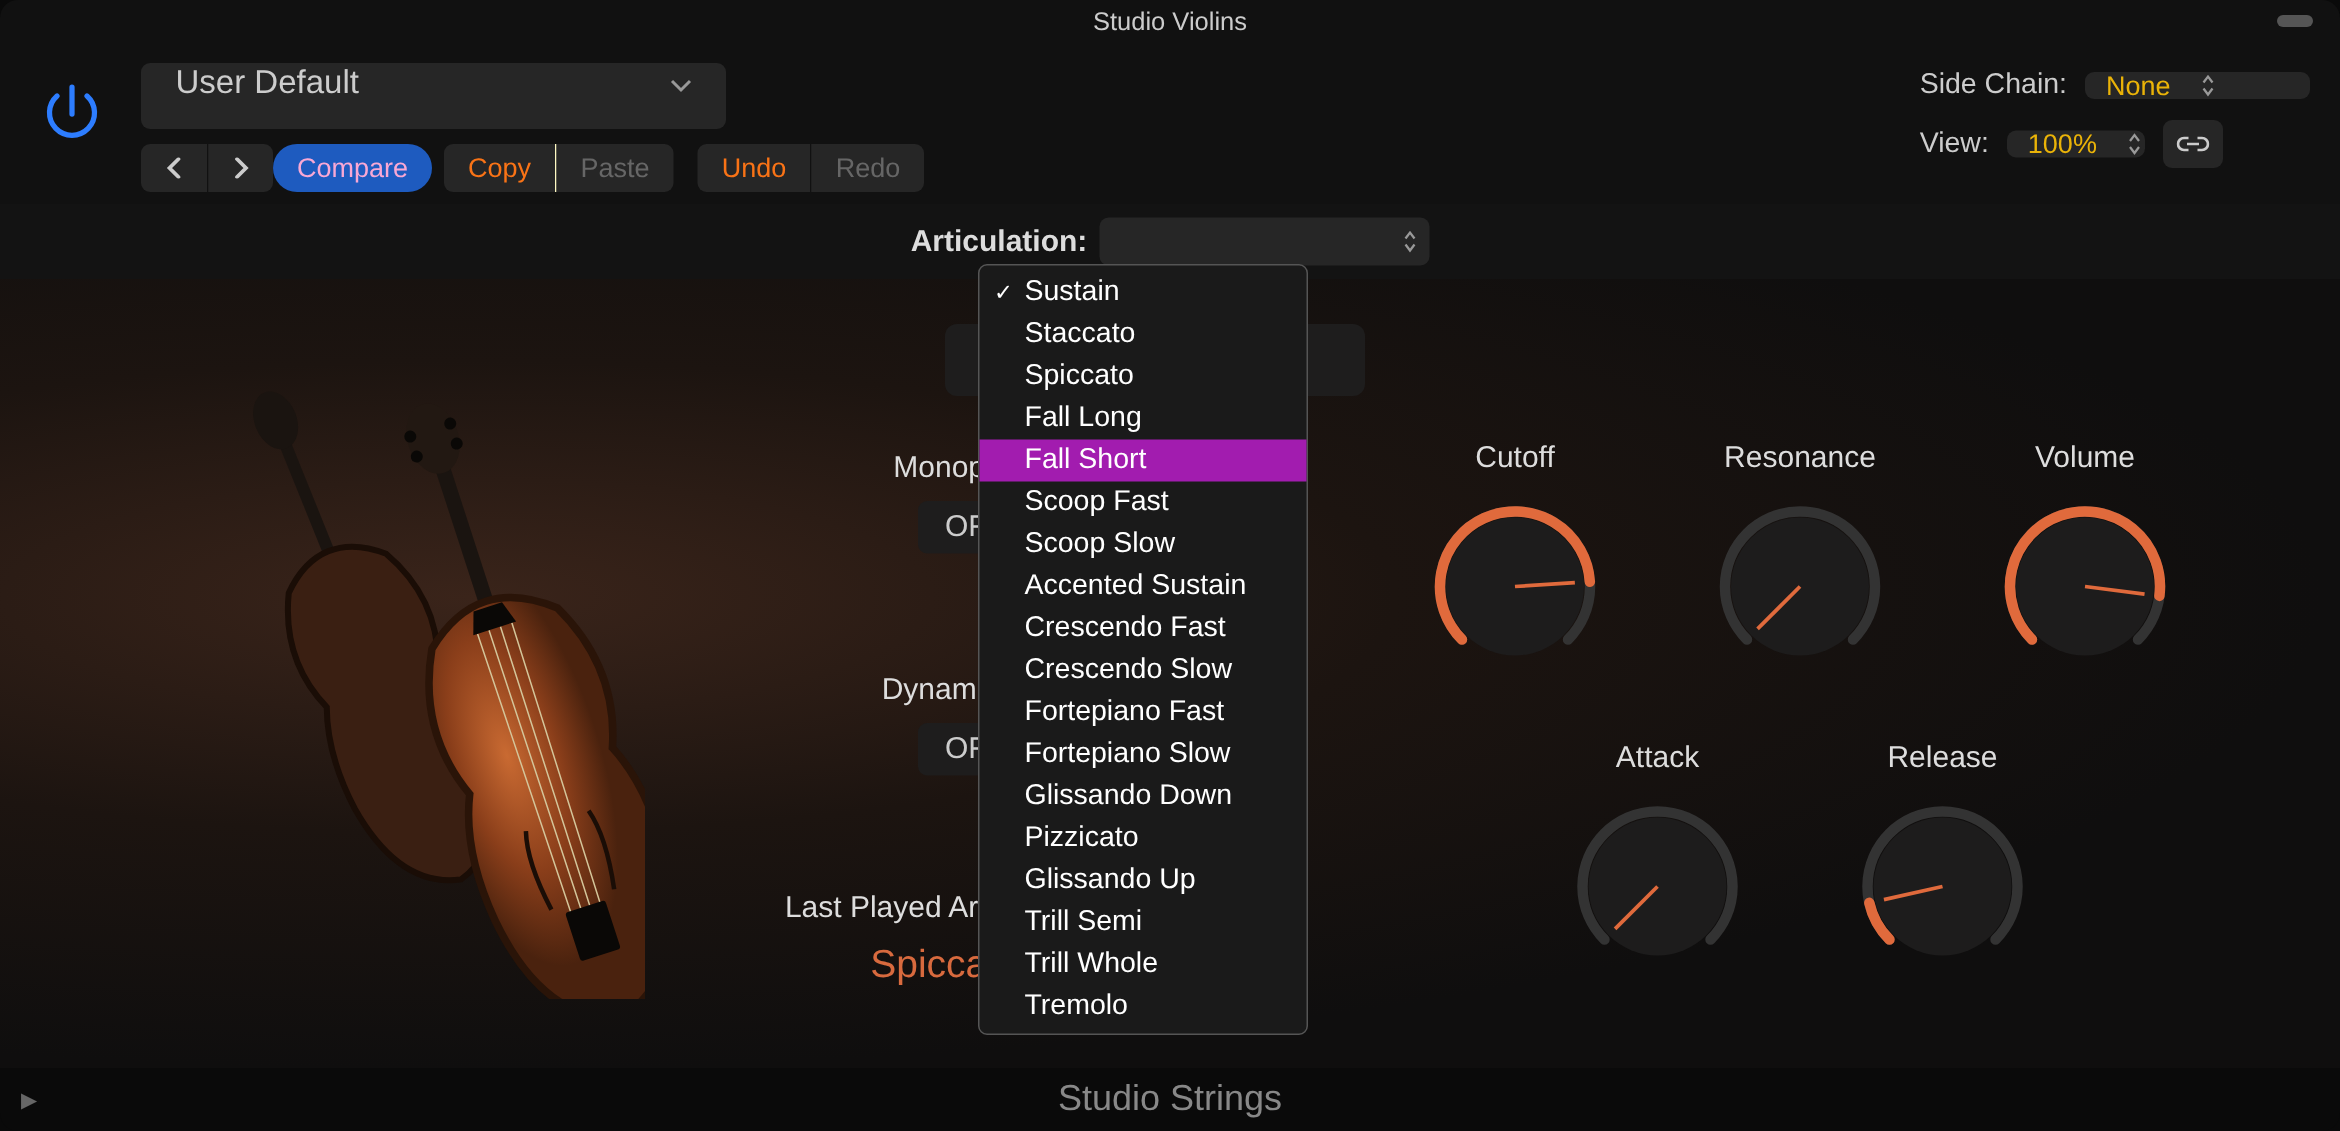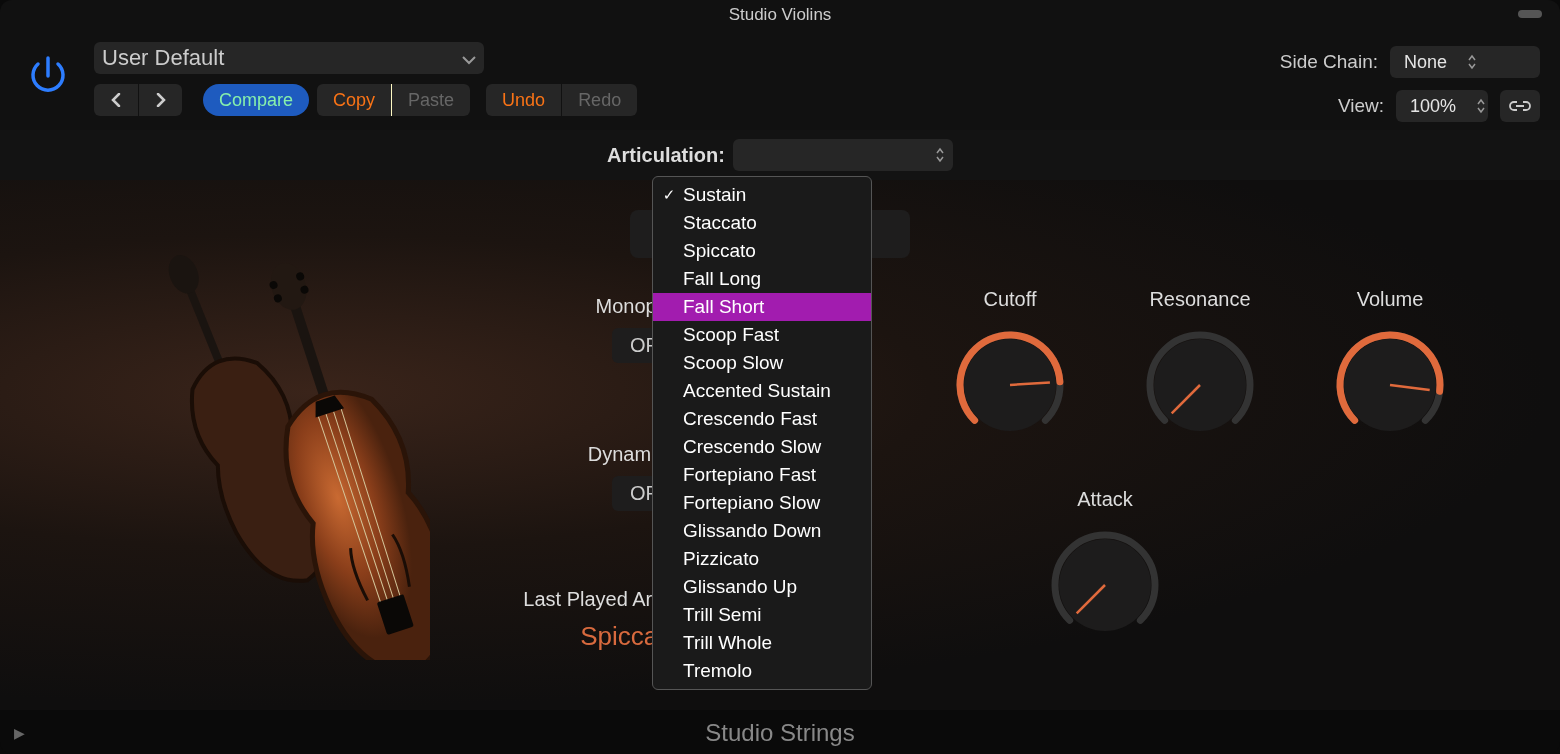--- a/index.html
+++ b/index.html
@@ -41,58 +41,58 @@
     .power-icon {
       width: 56px; height: 56px;
       display:flex;align-items:center;justify-content:center;
       color:#2d7dff;
       margin-top:6px;
     }
     .toolbar-col {
       display:flex;flex-direction:column;gap:10px;
     }
     .preset-select {
-      width: 390px; height: 32px;
+      width: 390px; height: 44px;
       background: #262626;
       border-radius: 6px;
-      display:flex;align-items:center;
-      padding: 0 8px;
+      display:flex;
+      padding: 0 23px;
       font-size: 22px;
       color: #ccc;
       justify-content: space-between;
     }
     .chevron-down { color:#999; }
     .btn-row { display:flex; gap:0; align-items:center;}
     .btn-group { display:flex; gap:0; }
     .btn {
       height: 32px;
       background: #262626;
       color: #f97316;
       border: none;
       padding: 0 16px;
       font-size: 18px;
       display:flex;align-items:center;justify-content:center;
       cursor:pointer;
     }
     .btn.nav { width: 44px; padding:0; font-size:16px;}
     .btn.nav.left{border-top-left-radius:6px;border-bottom-left-radius:6px;}
     .btn.nav.right{border-top-right-radius:6px;border-bottom-right-radius:6px;border-left:1px solid #111;}
-    .btn.compare { background:#1e5bbf; color:#86efac; border-radius:16px; margin-left:21px;}
+    .btn.compare { background:#1e5bbf; color:#f9a8d4; border-radius:16px; margin-left:0;}
     .btn.copy{border-top-left-radius:6px;border-bottom-left-radius:6px;margin-left:8px;}
     .btn.paste{border-top-right-radius:6px;border-bottom-right-radius:6px;border-left:1px solid #fef9c3;color:#666;}
     .btn.undo{border-top-left-radius:6px;border-bottom-left-radius:6px;margin-left:16px;}
     .btn.redo{border-top-right-radius:6px;border-bottom-right-radius:6px;border-left:1px solid #111;color:#666;}
     .toolbar-spacer{flex:1;}
-    .right-controls{display:flex;flex-direction:column;align-items:flex-end;gap:12px;margin-top:4px;}
+    .right-controls{display:flex;flex-direction:column;gap:12px;margin-top:4px;}
     .right-row{display:flex;align-items:center;gap:12px;}
     .right-label{font-size:19px;color:#ccc;}
     .pill-select{
-      height:32px;background:#262626;border-radius:6px;
+      height:18px;background:#262626;border-radius:6px;
       display:flex;align-items:center;padding:0 10px 0 14px;
-      font-size:18px;color:#e5e5e5;gap:20px;
+      font-size:18px;color:#eab308;gap:20px;
     }
     .updown{display:flex;flex-direction:column;gap:0;line-height:8px;color:#999;font-size:10px;}
     .link-btn{width:40px;height:32px;background:#262626;border-radius:6px;display:flex;align-items:center;justify-content:center;}
     
     .articulation-row{
       height:50px;
       display:flex;align-items:center;justify-content:center;
       gap:8px;
       background:#131313;
       font-weight:bold;
@@ -345,20 +345,29 @@
         </svg></div>
   </div>
   <div class="knob-container knob-attack">
     <div class="knob-label">Attack</div>
     <div class="knob"><svg width="120" height="120" viewBox="0 0 120 120">
           <circle cx="60" cy="60" r="46" fill="#1d1c1c"></circle>
           <path d="M 24.64466094067263 95.35533905932738 A 50 50 0 1 1 95.35533905932742 95.35533905932733" stroke="#333" stroke-width="7" fill="none" stroke-linecap="round"></path>
           <line x1="60" y1="60" x2="31.7157287525381" y2="88.2842712474619" stroke="#e06a3c" stroke-width="2.5"></line>
         </svg></div>
   </div>
+  <div class="knob-container knob-release">
+    <div class="knob-label">Release</div>
+    <div class="knob"><svg width="120" height="120" viewBox="0 0 120 120">
+          <circle cx="60" cy="60" r="46" fill="#1d1c1c"></circle>
+          <path d="M 24.64466094067263 95.35533905932738 A 50 50 0 1 1 95.35533905932742 95.35533905932733" stroke="#333" stroke-width="7" fill="none" stroke-linecap="round"></path>
+          <path d="M 24.64466094067263 95.35533905932738 A 50 50 0 0 1 11.204161903062634 70.90716206982714" stroke="#e06a3c" stroke-width="7" fill="none" stroke-linecap="round"></path>
+          <line x1="60" y1="60" x2="20.96332952245011" y2="68.72572965586171" stroke="#e06a3c" stroke-width="2.5"></line>
+        </svg></div>
+  </div>
 
 </div>
 
 <div class="footer">
   <span class="footer-arrow">▶</span>
   <span>Studio Strings</span>
 </div>
 
 <div class="dropdown" id="dropdown">
     <div class="dropdown-item">

